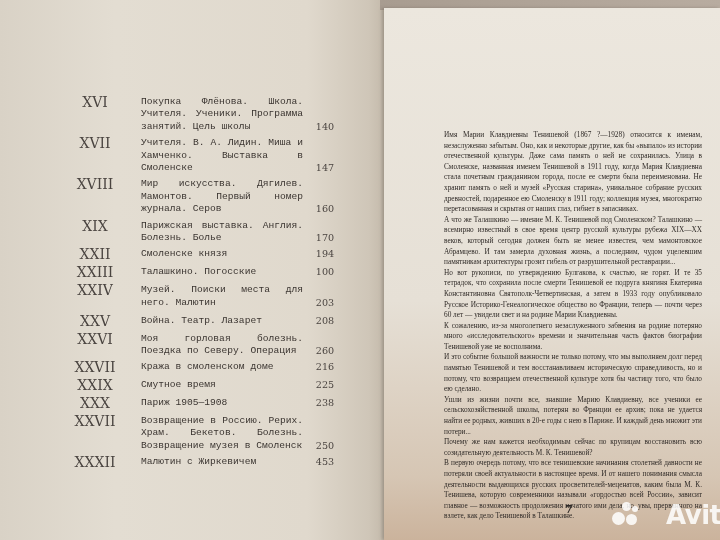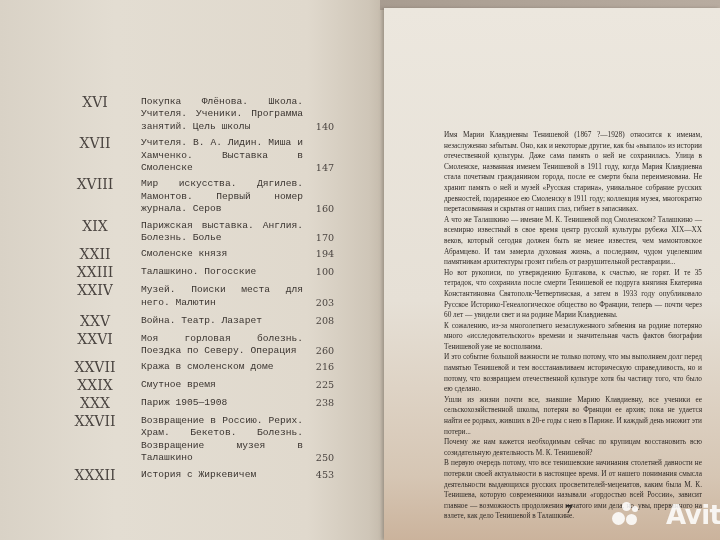--- a/index.html
+++ b/index.html
@@ -110,26 +110,26 @@
       <span class="toc-title">Смутное время</span>
       <span class="toc-page">225</span>
     </div>
   <div class="toc-row single">
       <span class="toc-num">XXX</span>
       <span class="toc-title">Париж 1905—1908</span>
       <span class="toc-page">238</span>
     </div>
   <div class="toc-row multi">
       <span class="toc-num">XXVII</span>
-      <span class="toc-title">Возвращение в Россию. Рерих. Храм. Бекетов. Болезнь. Возвращение музея в Талашкино</span>
+      <span class="toc-title">Возвращение в Россию. Рерих. Храм. Бекетов. Болезнь. Возвращение музея в Смоленск</span>
       <span class="toc-page">250</span>
     </div>
   <div class="toc-row single">
       <span class="toc-num">XXXII</span>
-      <span class="toc-title">История с Жиркевичем</span>
+      <span class="toc-title">Малютин с Жиркевичем</span>
       <span class="toc-page">453</span>
     </div>
 
 </div>
 
 <div class="body-text">
   <p>Имя Марии Клавдиевны Тенишевой (1867 ?—1928) относится к именам, незаслуженно забытым. Оно, как и некоторые другие, как бы «выпало» из истории отечественной культуры. Даже сама память о ней не сохранилась. Улица в Смоленске, названная именем Тенишевой в 1911 году, когда Мария Клавдиевна стала почетным гражданином города, после ее смерти была переименована. Не хранит память о ней и музей «Русская старина», уникальное собрание русских древностей, подаренное ею Смоленску в 1911 году; коллекция музея, многократно перетасованная и скрытая от наших глаз, гибнет в запасниках.</p>
   <p>А что же Талашкино — имение М. К. Тенишевой под Смоленском? Талашкино — всемирно известный в свое время центр русской культуры рубежа XIX—XX веков, который сегодня должен быть не менее известен, чем мамонтовское Абрамцево. И там замерла духовная жизнь, а последним, чудом уцелевшим памятникам архитектуры грозит гибель от разрушительной реставрации...</p>
   <p>Но вот рукописи, по утверждению Булгакова, к счастью, не горят. И те 35 тетрадок, что сохранила после смерти Тенишевой ее подруга княгиня Екатерина Константиновна Святополк-Четвертинская, а затем в 1933 году опубликовало Русское Историко-Генеалогическое общество во Франции, теперь — почти через 60 лет — увидели свет и на родине Марии Клавдиевны.</p>
   <p>К сожалению, из-за многолетнего незаслуженного забвения на родине потеряно много «исследовательского» времени и значительная часть фактов биографии Тенишевой уже не восполнима.</p>

